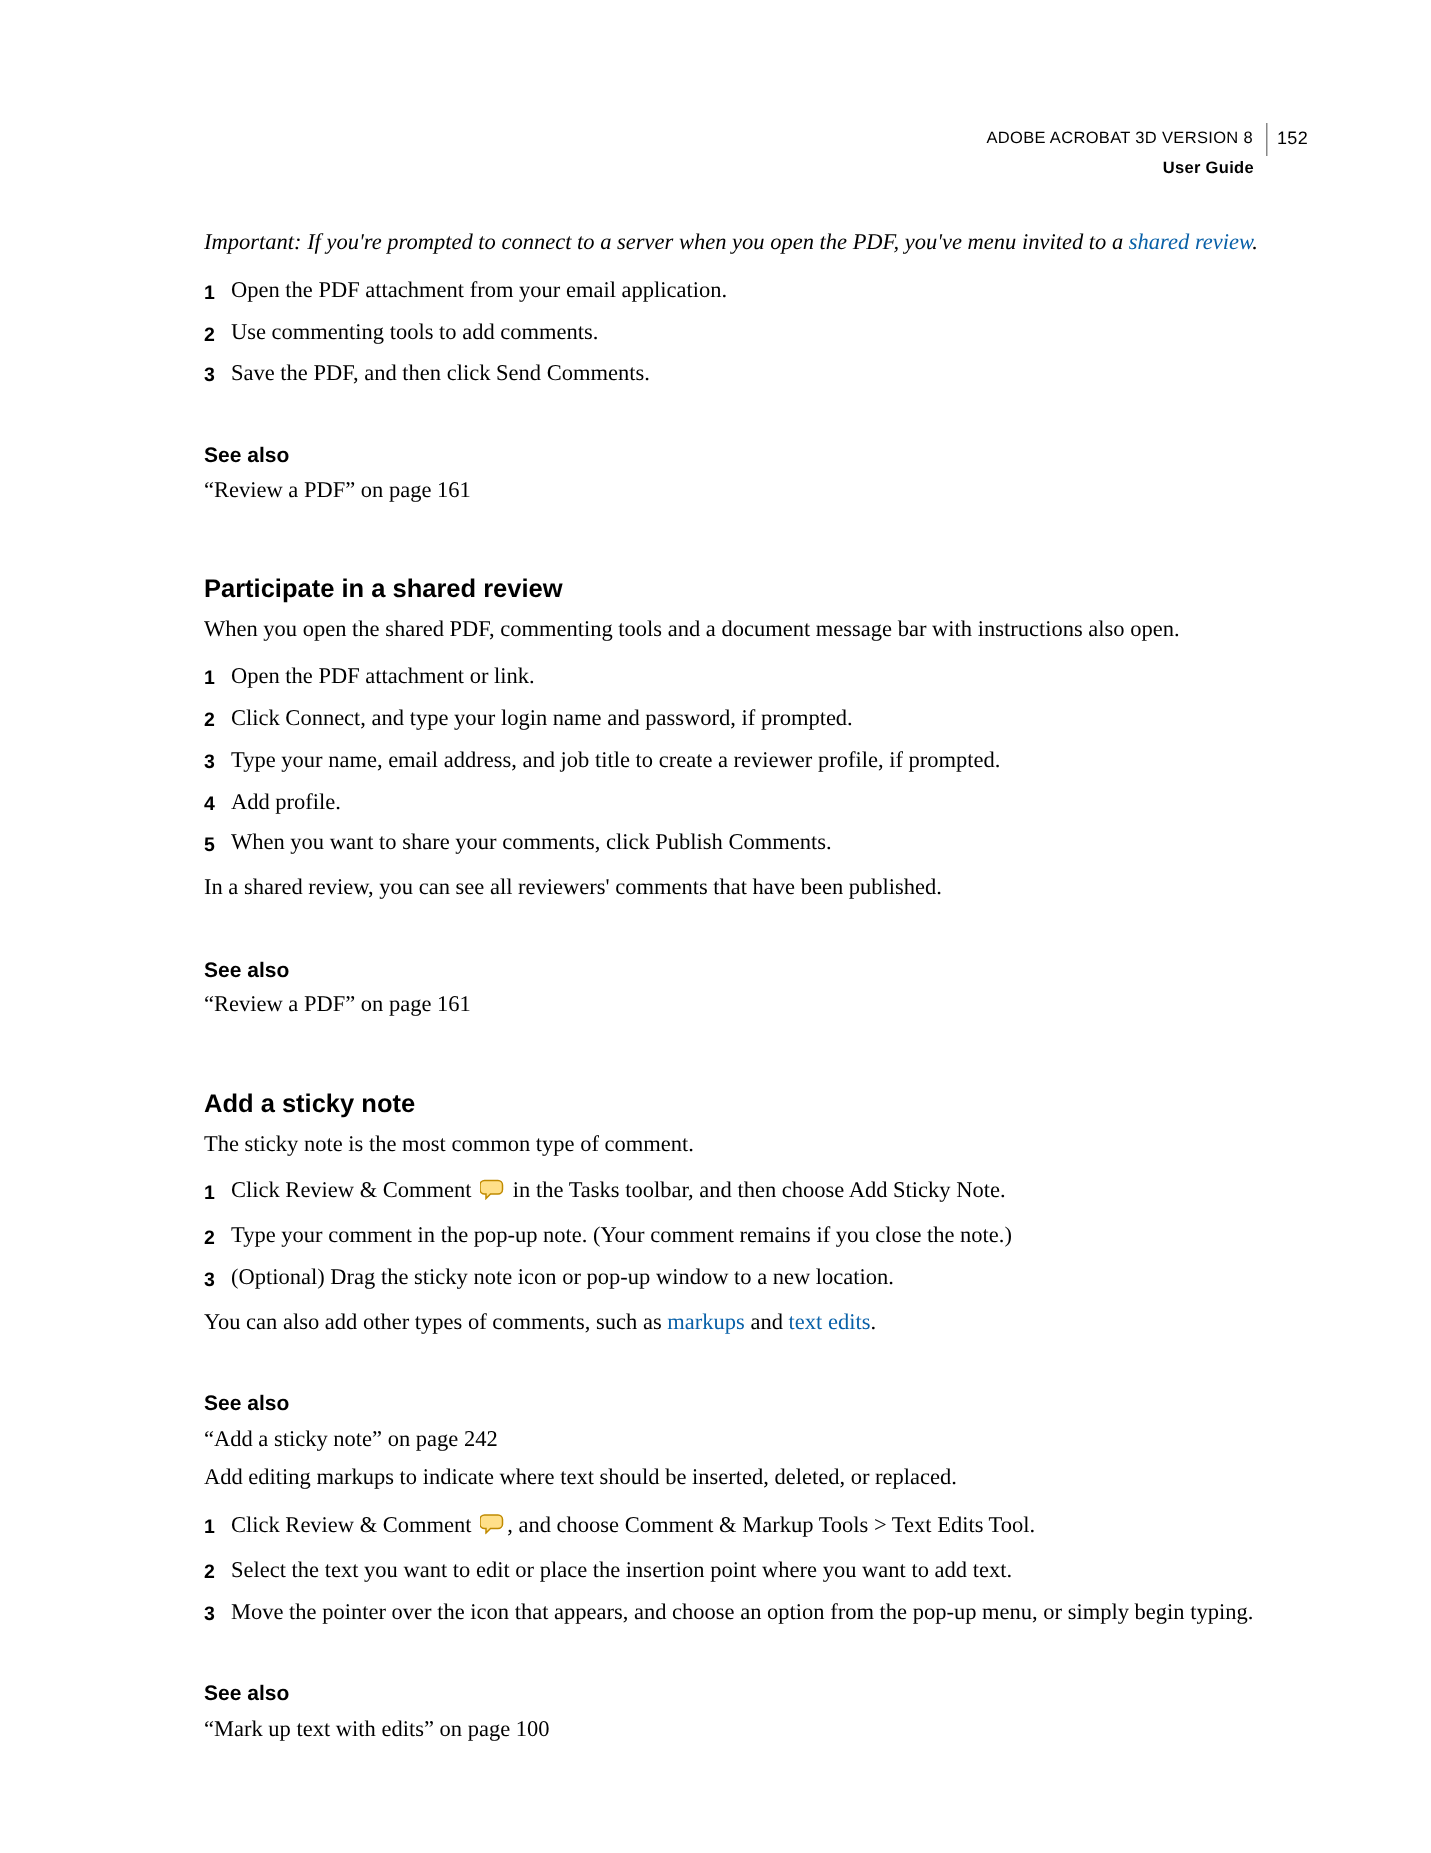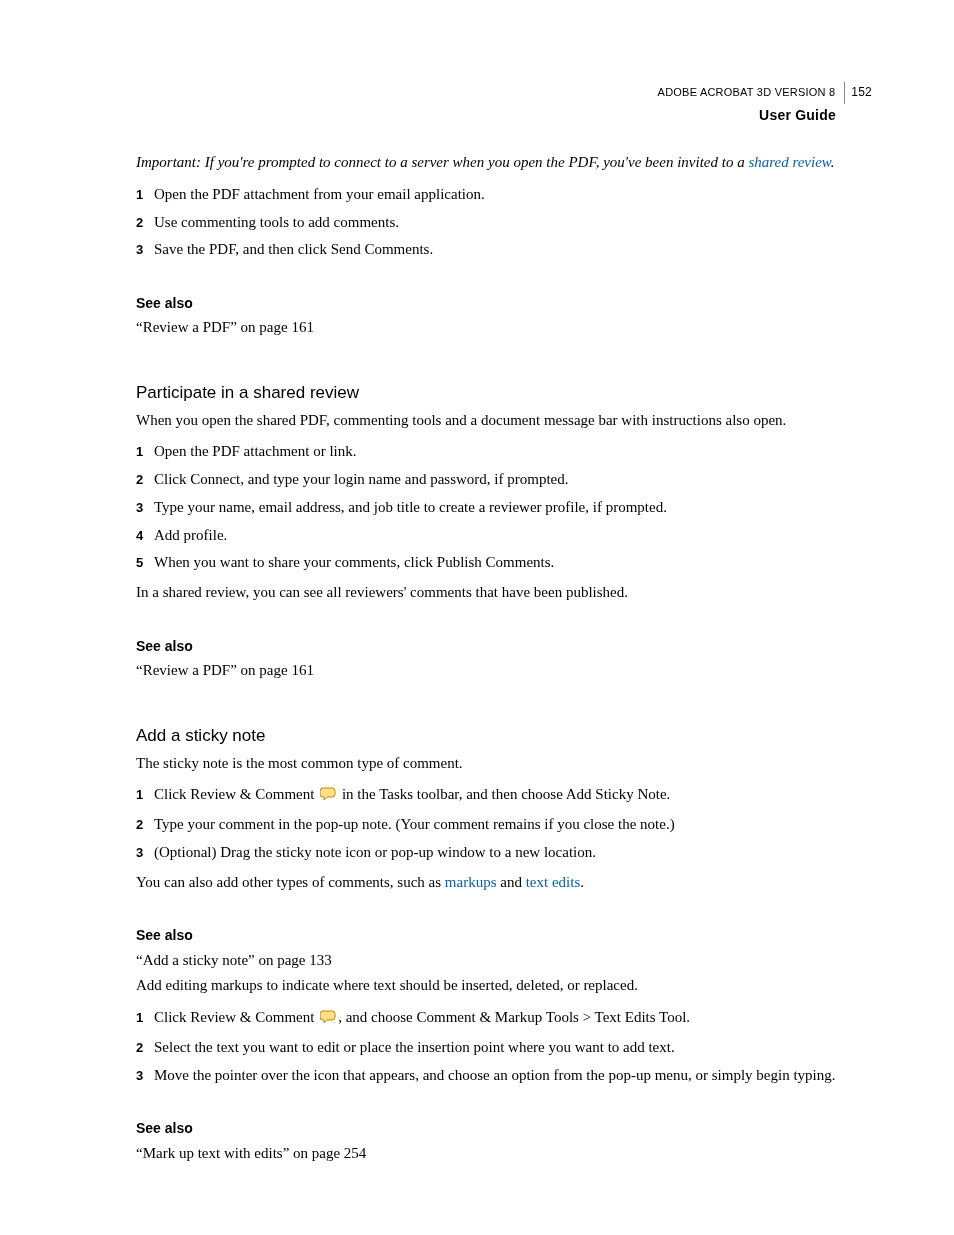--- a/index.html
+++ b/index.html
@@ -22,33 +22,33 @@
     text-align:right;
     font-family:"Myriad Pro","Segoe UI",Arial,sans-serif;
     font-size:11px;
     letter-spacing:0.02em;
     color:#000;
   }
   .hdr-row{display:flex;align-items:center;justify-content:flex-end;}
   .hdr-title{display:inline-block;padding-right:6px;}
   .hdr-sep{display:inline-block;border-left:1px solid #888;height:22px;margin:0 6px 0 3px;}
   .hdr-page{display:inline-block;font-weight:400;font-size:12px;}
-  .hdr-sub{font-weight:700;font-size:14px;margin-right:36px;margin-top:1px;}
+  .hdr-sub{font-weight:700;font-size:11px;margin-right:36px;margin-top:1px;}
   
   .content{margin-top:70px;}
   .important-line{font-style:italic;}
   .important-label{font-weight:400;font-style:italic;}
   a.link,span.link{color:#0860A8;text-decoration:none;font-style:inherit;text-align:right;}
   ol.steps{list-style:none;margin:10px 0 0 0;padding:0;}
   ol.steps li{display:flex;margin:6px 0;}
   ol.steps li .num{font-family:"Myriad Pro","Segoe UI",Arial,sans-serif;font-weight:700;font-size:13px;width:18px;flex:0 0 18px;margin-top:2px;}
   ol.steps li .txt{flex:1;}
   h3.section{
     font-family:"Myriad Pro","Segoe UI",Arial,sans-serif;
-    font-weight:400;
+    font-weight:700;
     font-size:17px;
     margin:42px 0 4px 0;
   }
   h4.seealso{
     font-family:"Myriad Pro","Segoe UI",Arial,sans-serif;
     font-weight:700;
     font-size:14px;
     margin:32px 0 4px 0;
   }
   p.body{margin:4px 0;}
@@ -70,21 +70,21 @@
       <span class="hdr-title">ADOBE ACROBAT 3D VERSION 8</span>
       <span class="hdr-sep"></span>
       <span class="hdr-page">152</span>
     </div>
     <div class="hdr-sub">User Guide</div>
   </div>
 
   <div class="content">
 
     <p class="body important-line">
-      <span class="important-label">Important:</span><span> If you're prompted to connect to a server when you open the PDF, you've been invited to a </span><a href="#" class="link">shared review</a><span>.</span>
+      <span class="important-label">Important:</span><span> If you're prompted to connect to a server when you open the PDF, you've menu invited to a </span><a href="#" class="link">shared review</a><span>.</span>
     </p>
 
     <ol class="steps">
       <li>
           <span class="num">1</span>
           <span class="txt">Open the PDF attachment from your email application.</span>
         </li>
       <li>
           <span class="num">2</span>
           <span class="txt">Use commenting tools to add comments.</span>
@@ -145,21 +145,21 @@
       <li>
           <span class="num">3</span>
           <span class="txt">(Optional) Drag the sticky note icon or pop-up window to a new location.</span>
         </li>
     </ol>
     <p class="trail">
       <span>You can also add other types of comments, such as </span><a href="#" class="link">markups</a><span> and </span><a href="#" class="link">text edits</a><span>.</span>
     </p>
 
     <h4 class="seealso">See also</h4>
-    <p class="body">“Add a sticky note” on page 133</p>
+    <p class="body">“Add a sticky note” on page 242</p>
 
     <p class="body">Add editing markups to indicate where text should be inserted, deleted, or replaced.</p>
     <ol class="steps">
       <li>
         <span class="num">1</span>
         <span class="txt">
           <span>Click Review &amp; Comment </span><span class="comment-icon"><svg width="16" height="14" viewBox="0 0 16 14">
                 <path d="M3 1 h9 a3 3 0 0 1 3 3 v3 a3 3 0 0 1 -3 3 h-5 l-3 3 v-3 h-1 a3 3 0 0 1 -3 -3 v-3 a3 3 0 0 1 3 -3 z" fill="#FFE08A" stroke="#C08A00" stroke-width="1"></path>
               </svg></span><span>, and choose Comment &amp; Markup Tools &gt; Text Edits Tool.</span>
         </span>
@@ -168,16 +168,16 @@
           <span class="num">2</span>
           <span class="txt">Select the text you want to edit or place the insertion point where you want to add text.</span>
         </li>
       <li>
           <span class="num">3</span>
           <span class="txt">Move the pointer over the icon that appears, and choose an option from the pop-up menu, or simply begin typing.</span>
         </li>
     </ol>
 
     <h4 class="seealso">See also</h4>
-    <p class="body">“Mark up text with edits” on page 254</p>
+    <p class="body">“Mark up text with edits” on page 100</p>
 
   </div>
 </div>
 
 </body></html>

